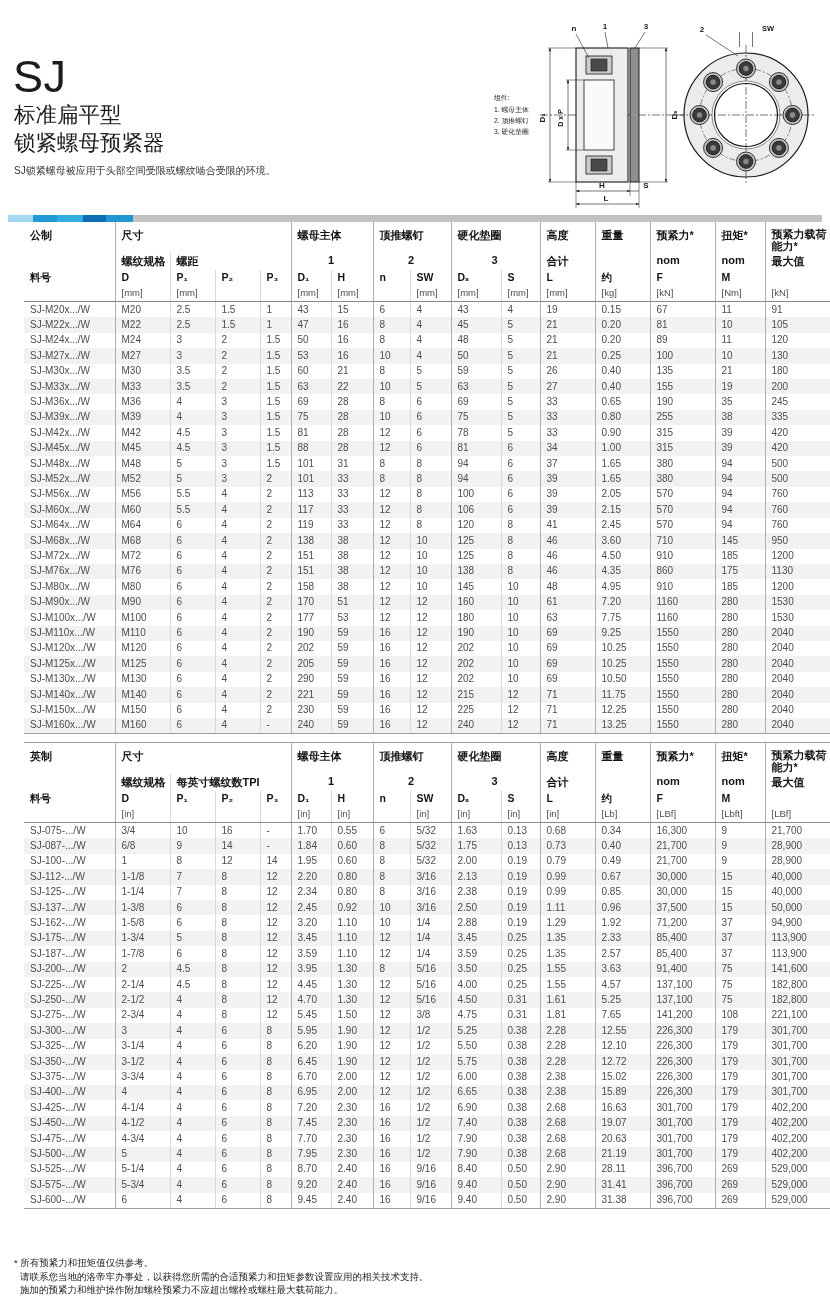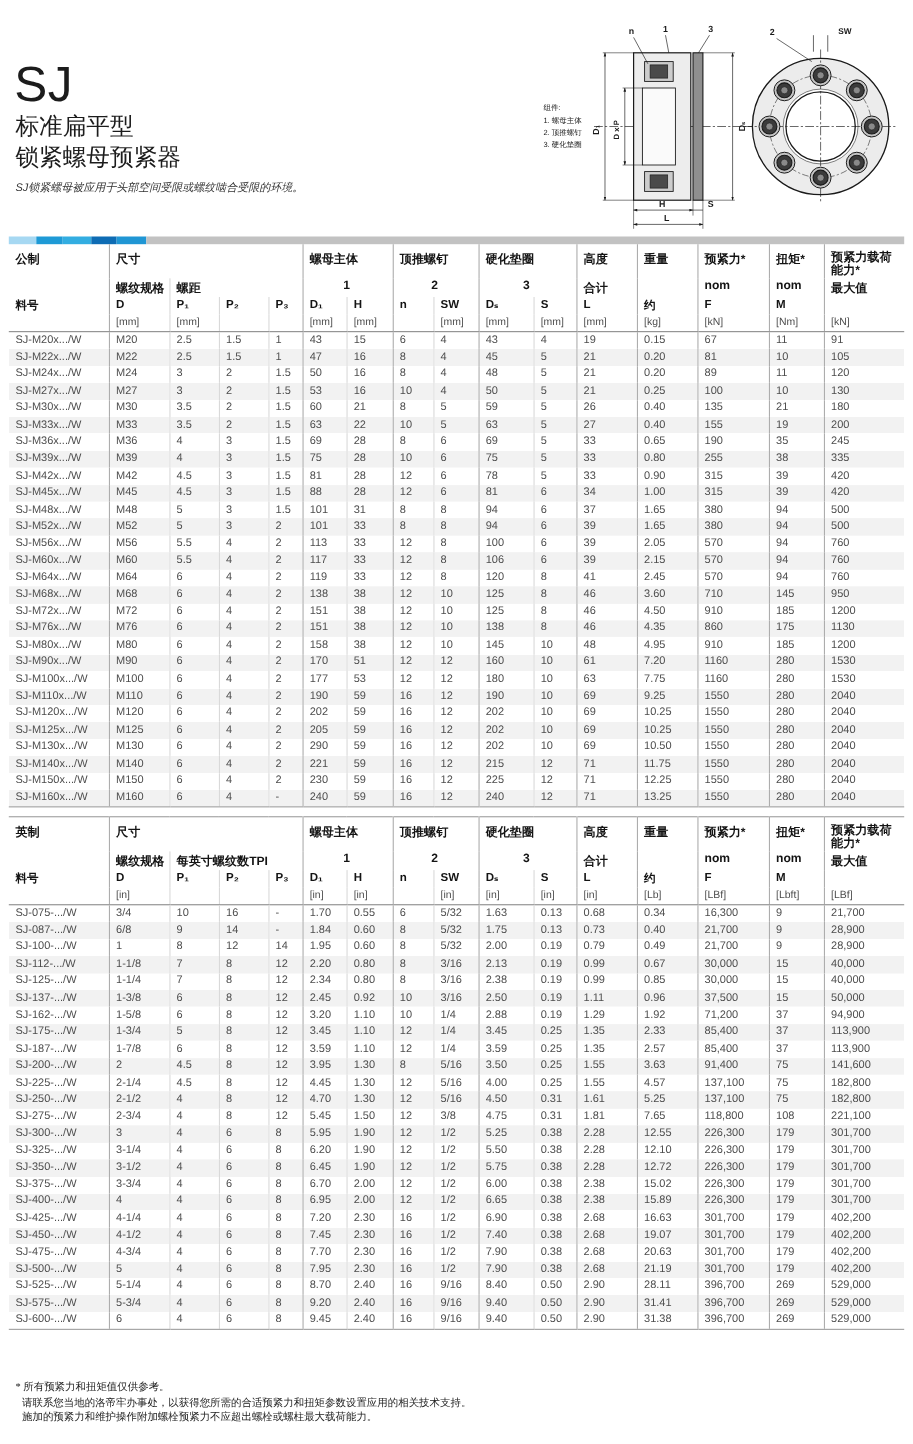--- a/index.html
+++ b/index.html
@@ -1,43 +1,43 @@
 <!DOCTYPE html>
 <html><head>
 <meta charset="utf-8">
 <style>
   html,body{margin:0;padding:0;background:#fff;}
   .page{position:relative;width:830px;height:1313px;background:#ffffff;overflow:hidden;
         font-family:"Liberation Sans","DejaVu Sans",sans-serif;color:#1c1c1c;}
   .abs{position:absolute;}
   .title{top:54px;left:13px;font-size:45px;line-height:1;font-weight:400;letter-spacing:.5px;}
   .subtitle{top:101px;left:14px;font-size:21.5px;line-height:28px;font-weight:400;}
-  .desc{top:164px;left:14px;font-size:10px;color:#333;font-style:italic;}
+  .desc{top:164px;left:14px;font-size:10px;color:#333;}
   .colorbar{top:215px;left:8px;width:814px;height:7px;display:flex;}
   .colorbar div{height:7px;}
 
   
-  .tblwrap{left:0;width:722px;}
+  .tblwrap{left:16px;width:722px;}
   table{border-collapse:collapse;table-layout:fixed;width:814px;margin-left:8px;}
   th,td{text-align:left;vertical-align:top;white-space:nowrap;overflow:hidden;}
   td{font-size:10px;color:#4d4d4d;padding:1.5px 2px 1.5px 6px;line-height:12.4px;}
   tbody tr:nth-child(even){background:#f2f2f2;}
   tbody tr:last-child td{border-bottom:1px solid #9e9e9e;}
   thead th{color:#141414;font-weight:bold;padding:1px 2px 1px 6px;}
   tr.r1 th{height:23px;font-size:11px;padding-top:6px;}
   tr.r2 th{height:14px;font-size:11px;}
   tr.r3 th{height:14px;font-size:10.5px;}
   tr.r4 th{height:13px;font-size:9.5px;font-weight:normal;color:#4d4d4d;border-bottom:1px solid #8a8a8a;}
   .gb{border-left:1px solid #adadad;}
   .lb{border-left:1px solid #d9d9d9;}
   .ctr{text-align:center;padding-left:0;}
   .wrap{white-space:normal;line-height:12px;margin-top:32px;}
   .imp{border-top:1px solid #9e9e9e;}
 
-  .footnotes{top:1256px;left:14px;font-size:9.5px;line-height:13.5px;color:#222;font-family:Liberation Serif, serif;}
+  .footnotes{top:1256px;left:14px;font-size:9.5px;line-height:13.5px;color:#222;}
   .footnotes .ind{padding-left:6px;}
 
   svg text{font-family:"Liberation Sans","DejaVu Sans",sans-serif;fill:#1a1a1a;}
 </style>
 </head>
 <body>
 
 <div class="page">
 
   <div class="abs title">SJ</div>
@@ -1076,21 +1076,21 @@
             <td class="lb">8</td>
             <td class="lb">12</td>
             <td class="gb">5.45</td>
             <td class="lb">1.50</td>
             <td class="gb">12</td>
             <td class="lb">3/8</td>
             <td class="gb">4.75</td>
             <td class="lb">0.31</td>
             <td class="gb">1.81</td>
             <td class="gb">7.65</td>
-            <td class="gb">118,800</td>
+            <td class="gb">141,200</td>
             <td class="gb">108</td>
             <td class="gb">221,100</td>
           </tr>
           <tr>
             <td>SJ-300-.../W</td>
             <td class="gb">3</td>
             <td class="lb">4</td>
             <td class="lb">6</td>
             <td class="lb">8</td>
             <td class="gb">5.95</td>

